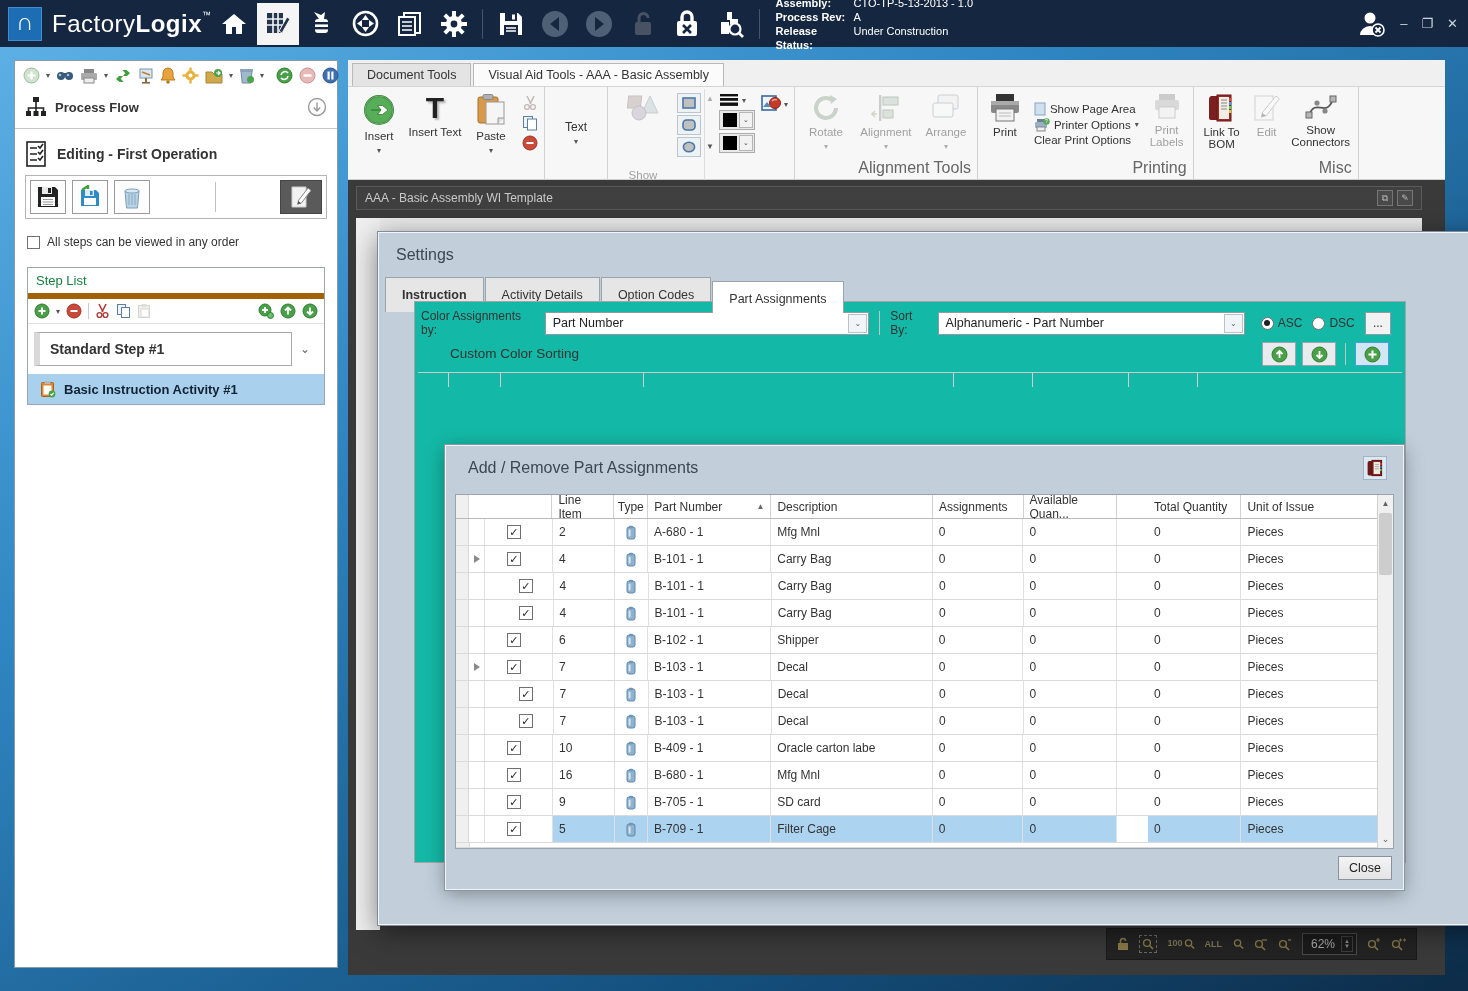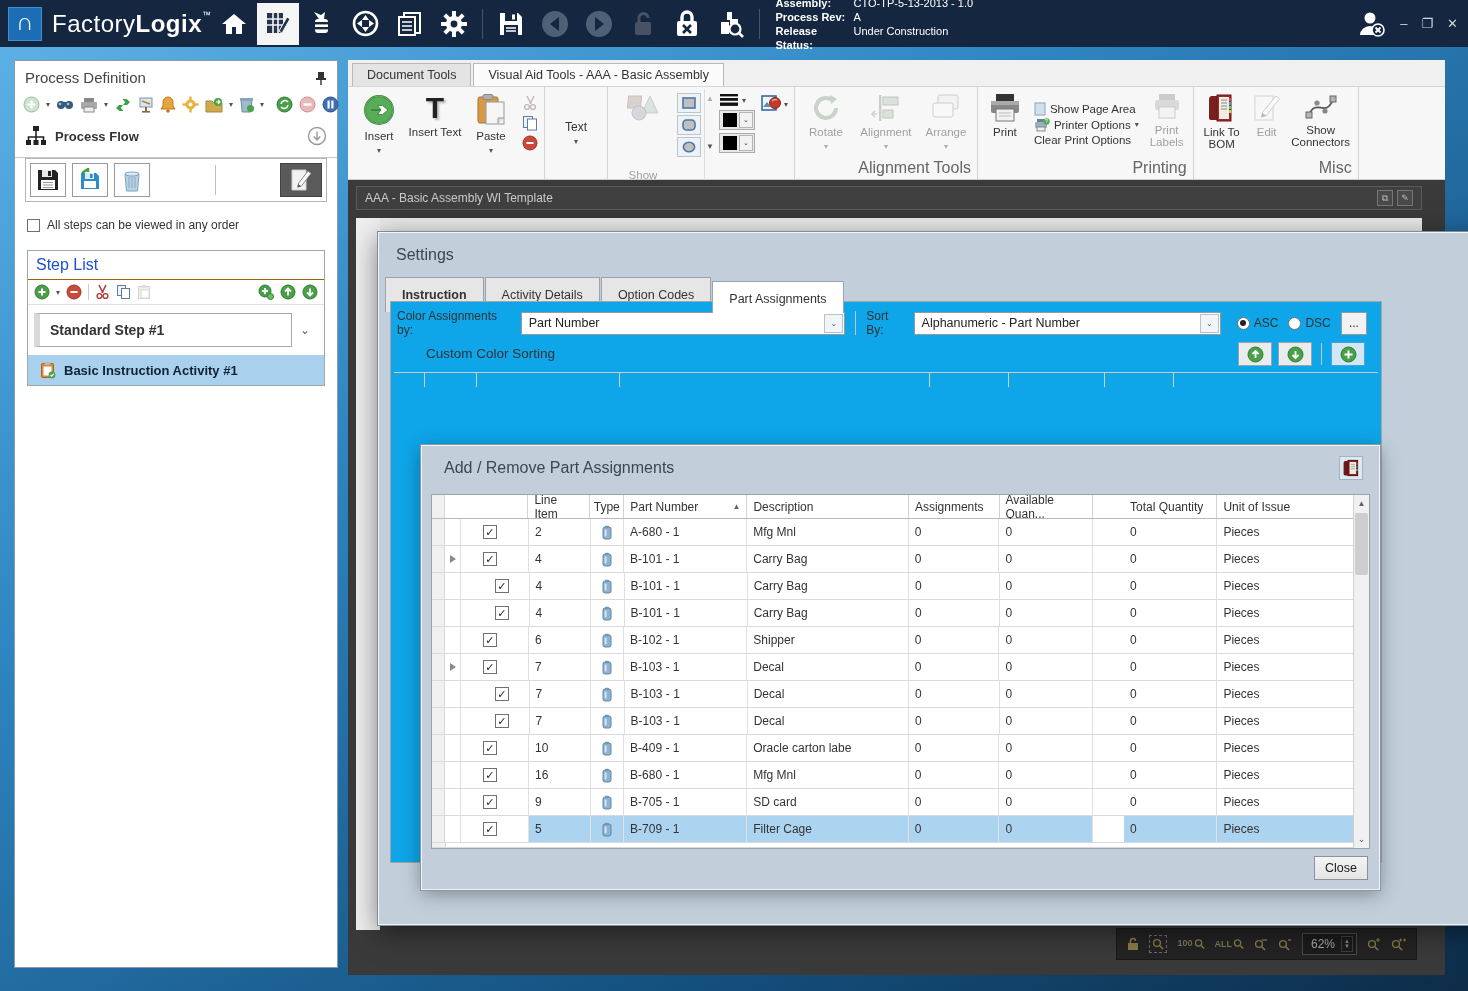--- a/index.html
+++ b/index.html
@@ -32,21 +32,21 @@
   .pf-row .t{font-weight:bold;font-size:13px;}
   .edit-row{display:flex;align-items:center;gap:8px;padding:12px 10px 8px 10px;}
   .edit-row .t{font-weight:bold;font-size:14px;}
   .btn-strip{margin:0 10px;border:1px solid #b5b5b5;display:flex;align-items:center;padding:4px;gap:6px;}
   .sq-btn{width:36px;height:34px;border:1px solid #9a9a9a;background:#fdfdfd;display:flex;align-items:center;justify-content:center;}
   .sq-btn.darksel{background:#5a5a5a;border-color:#444;margin-left:auto;width:42px;}
   .strip-sep{width:1px;height:30px;background:#c0c0c0;margin-left:auto;}
   .chk-row{display:flex;align-items:center;gap:7px;padding:16px 12px 10px 12px;}
   .cbox{width:13px;height:13px;border:1px solid #707070;background:#fff;}
   .steplist{margin:8px 12px;border:1px solid #9aa5ad;}
-  .sl-title{padding:5px 8px;font-size:16px;color:#1d4ed8;border-bottom:1px solid #a16207;}
+  .sl-title{padding:5px 8px;font-size:13px;color:#15803d;border-bottom:6px solid #a16207;}
   .sl-tools{display:flex;align-items:center;gap:6px;padding:4px 6px;border-bottom:1px solid #e0e0e0;}
   .sl-tools .push{margin-left:auto;}
   .step-box{margin:8px 6px;display:flex;align-items:center;}
   .step-inner{flex:1;border:1px solid #a8a8a8;background:#fff;padding:8px 10px;font-weight:bold;font-size:14px;border-left:6px solid #d9d9d9;}
   .step-chev{color:#666;padding:0 8px;font-size:12px;}
   .activity-row{background:#a9d1ee;display:flex;align-items:center;gap:8px;padding:6px 8px 6px 12px;font-weight:bold;font-size:13px;color:#123;}
 
   
   .main{position:absolute;left:348px;top:60px;width:1097px;height:915px;background:#f0f0f0;}
   .rtabs{display:flex;height:26px;align-items:flex-end;background:#f0f0f0;padding-left:4px;gap:2px;}
@@ -88,21 +88,21 @@
 
   
   .dialog{position:absolute;left:378px;top:232px;width:1188px;height:693px;background:#c2cfda;border:1px solid #f2f6f9;outline:1px solid #7e8d99;box-shadow:0 6px 26px rgba(0,0,0,.5);z-index:10;}
   .dlg-title{position:absolute;left:17px;top:13px;font-size:16px;color:#3b4852;}
   .dlg-close{position:absolute;right:30px;top:18px;width:18px;height:18px;border:1px solid #9aa6b0;background:#f4f6f8;border-radius:2px;display:flex;align-items:center;justify-content:center;}
   .dlg-close .x{color:#c0392b;font-size:11px;font-weight:bold;}
   .dlg-tabs{position:absolute;left:6px;top:44px;display:flex;align-items:flex-end;gap:1px;}
   .dtab{padding:10px 16px;font-size:12.5px;color:#333;background:#e6e6e6;border:1px solid #9aa4ac;border-bottom:none;}
   .dtab.boldtab{font-weight:bold;}
   .dtab.active{background:#fff;position:relative;z-index:3;padding-bottom:7px;margin-bottom:-1px;}
-  .dlg-content{position:absolute;left:11px;top:68px;width:992px;height:562px;background:#0ea5e9;border:1px solid #a5a5a5;}
+  .dlg-content{position:absolute;left:35px;top:68px;width:992px;height:562px;background:#14b8a6;border:1px solid #a5a5a5;}
   .ctl-row{position:absolute;left:0;top:8px;width:100%;height:26px;display:flex;align-items:center;font-size:12px;color:#333;}
   .ctl-row .l1{margin-left:6px;}
   .selectbox{height:23px;border:1px solid #8f9aa3;background:#fff;display:flex;align-items:center;}
   .selectbox .val{flex:1;padding:0 7px;font-size:12.5px;color:#222;}
   .selectbox .dd{width:19px;height:19px;margin:1px;border:1px solid #b8c2cb;background:#f2f5f7;display:flex;align-items:center;justify-content:center;font-size:8px;color:#49697e;}
   .vdiv{width:1px;height:24px;background:#c3c3c3;margin:0 10px;}
   .radio{display:flex;align-items:center;gap:4px;margin-right:10px;}
   .rdot{width:13px;height:13px;border:1px solid #707070;border-radius:50%;background:#fff;display:flex;align-items:center;justify-content:center;}
   .rdot.on::after{content:"";width:6px;height:6px;border-radius:50%;background:#222;}
   .more-btn{width:27px;height:23px;border:1px solid #8f9aa3;background:#f2f2f2;font-size:12px;color:#333;display:flex;align-items:center;justify-content:center;margin-right:14px;}
@@ -275,30 +275,20 @@
             <path d="M19.5 18.5 L24.5 23.5 M24.5 18.5 L19.5 23.5" stroke="#fff" stroke-width="1.8"></path>
           </svg>
       </span>
       <span class="glyph">–</span>
       <span class="glyph">❐</span>
       <span class="glyph">✕</span>
     </div>
   </div>
 
   <div class="left-panel">
-    <div class="lp-head">
-      <span class="lp-title">Process Definition</span>
-      <span style="margin-left:auto;">
-        <svg class="ic" width="12" height="14" viewBox="0 0 12 14">
-            <rect x="3" y="1" width="6" height="6" fill="#333"></rect>
-            <rect x="1" y="7" width="10" height="2" fill="#333"></rect>
-            <rect x="5.3" y="9" width="1.4" height="5" fill="#333"></rect>
-          </svg>
-      </span>
-    </div>
     <div class="lp-toolbar">
       <span>
           <svg class="ic" width="17" height="17" viewBox="0 0 17 17">
             <circle cx="8.5" cy="8.5" r="7.5" fill="#cfe3cf" stroke="#9dbb9d"></circle>
             <path d="M8.5 4.5v8M4.5 8.5h8" stroke="#fff" stroke-width="2.2"></path>
           </svg>
         </span>
       <span class="vchev">▾</span>
       <span>
           <svg class="ic" width="18" height="15" viewBox="0 0 18 15">
@@ -394,20 +384,28 @@
           <rect x="16" y="15" width="5" height="5" fill="#222"></rect>
           <path d="M11 6 v5 M3.5 15 v-3 h15 v3 M11 11 v4" stroke="#222" stroke-width="1.6" fill="none"></path>
         </svg>
       <span class="t">Process Flow</span>
       <span style="margin-left:auto;">
         <svg class="ic" width="20" height="20" viewBox="0 0 20 20">
             <circle cx="10" cy="10" r="8.5" fill="none" stroke="#9a9a9a" stroke-width="1.4"></circle>
             <path d="M10 5.5 v8 M6.8 10.5 L10 14 l3.2-3.5" stroke="#9a9a9a" stroke-width="1.4" fill="none"></path>
           </svg>
       </span>
+    </div>
+    <div class="edit-row">
+      <svg class="ic" width="24" height="26" viewBox="0 0 24 26">
+          <rect x="2" y="1" width="18" height="24" fill="#fff" stroke="#222" stroke-width="1.6"></rect>
+          <path d="M5 7h7M5 13h7M5 19h7" stroke="#222" stroke-width="1.6"></path>
+          <path d="M13 5 l2 2 3-4 M13 11 l2 2 3-4 M13 17 l2 2 3-4" stroke="#222" stroke-width="1.6" fill="none"></path>
+        </svg>
+      <span class="t">Editing - First Operation</span>
     </div>
     <div class="btn-strip">
       <div class="sq-btn">
         <svg class="ic" width="22" height="22" viewBox="0 0 22 22">
             <path d="M1 1 h17 l3 3 v17 H1 Z" fill="#222"></path>
             <rect x="5" y="1" width="10" height="7" fill="#e8e8e8"></rect>
             <rect x="11" y="2" width="3" height="5" fill="#222"></rect>
             <rect x="4" y="11" width="14" height="9" fill="#fff"></rect>
             <path d="M6 13.5h10M6 16h10M6 18.5h10" stroke="#999" stroke-width="1"></path>
           </svg>
@@ -795,21 +793,21 @@
               <path d="M8 8 l3 3" stroke="#8a7a4a" stroke-width="1.6"></path>
             </svg>
           </span>
         <span style="display:flex;align-items:flex-start;gap:1px;">
             <span class="zlab">100</span>
             <svg class="ic" width="11" height="12" viewBox="0 0 12 12">
               <circle cx="5" cy="5" r="3.4" fill="none" stroke="#8a7a4a" stroke-width="1.4"></circle>
               <path d="M8 8 l3 3" stroke="#8a7a4a" stroke-width="1.6"></path>
             </svg>
           </span>
-        <span style="display:flex;align-items:center;gap:1px;">
+        <span style="display:flex;align-items:center;gap:11px;">
             <span class="zlab">ALL</span>
             <svg class="ic" width="11" height="12" viewBox="0 0 12 12">
               <circle cx="5" cy="5" r="3.4" fill="none" stroke="#8a7a4a" stroke-width="1.4"></circle>
               <path d="M8 8 l3 3" stroke="#8a7a4a" stroke-width="1.6"></path>
             </svg>
           </span>
         <span>
             <svg class="ic" width="14" height="13" viewBox="0 0 14 13">
               <circle cx="5" cy="6" r="3.4" fill="none" stroke="#8a7a4a" stroke-width="1.4"></circle>
               <path d="M8 9 l3 3" stroke="#8a7a4a" stroke-width="1.6"></path>

